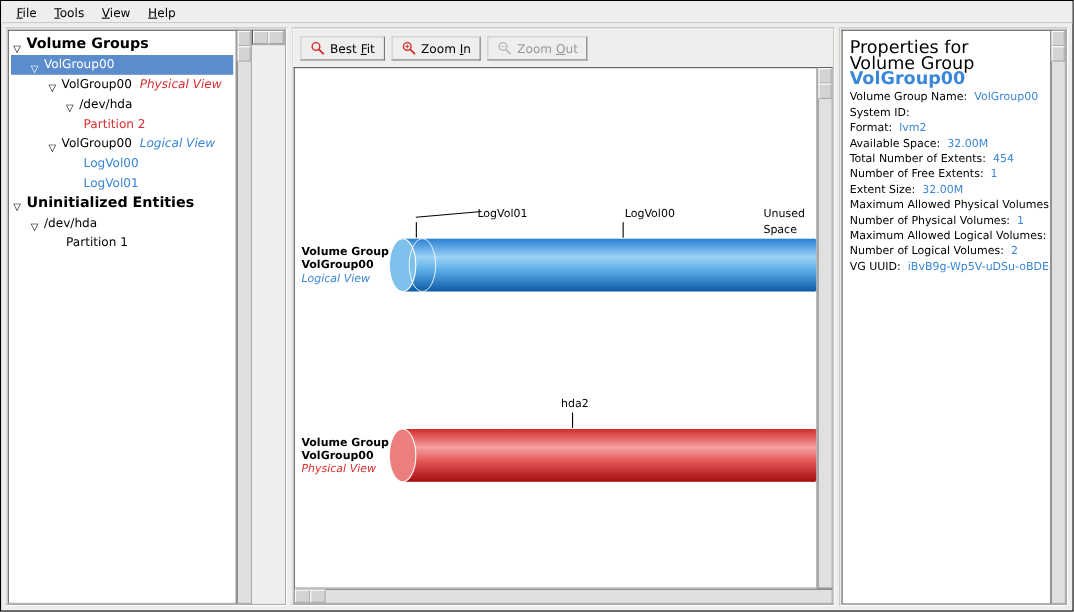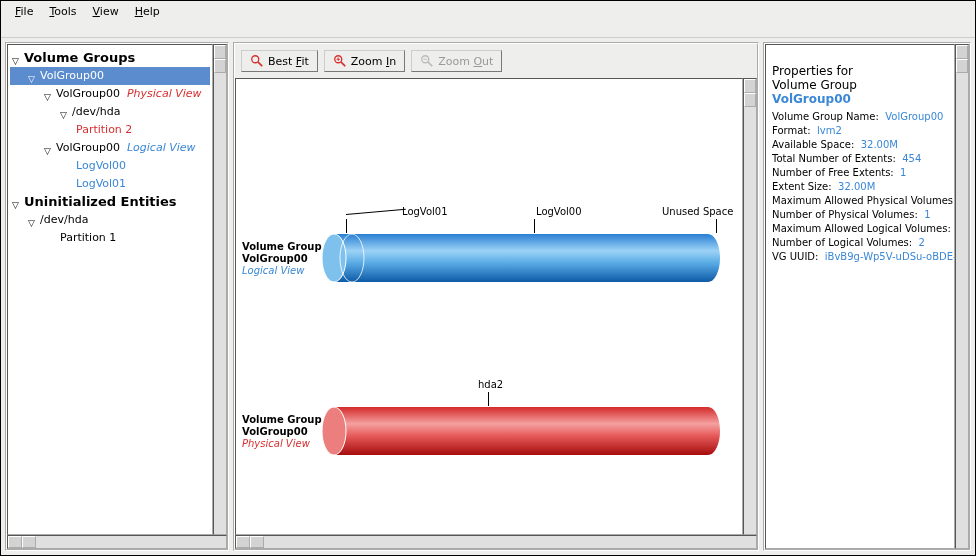--- a/index.html
+++ b/index.html
@@ -1,34 +1,34 @@
 <!DOCTYPE html>
 <html><head>
 <meta charset="utf-8">
 <style>
 * { box-sizing: border-box; }
 html, body { margin: 0; padding: 0; font-family: "DejaVu Sans", Arial, sans-serif; font-size: 11px; }
 body { width: 976px; height: 556px; background: #eeeeec; display: flex; flex-direction: column; border: 1px solid #000; }
 
 
-.menubar { display: flex; padding: 2px 6px; background: #eeeeec; border-bottom: 1px solid #ccc; height: 37px; }
+.menubar { display: flex; padding: 2px 6px; background: #eeeeec; border-bottom: 1px solid #ccc; height: 20px; }
 .menubar-item { padding: 2px 8px; cursor: default; }
 .menubar-item .ul { text-decoration: underline; }
 
 
 .main { flex: 1; display: flex; min-height: 0; padding: 4px; gap: 4px; }
 .panel { background: #eeeeec; border: 2px groove #fff; display: flex; flex-direction: column; position: relative; }
 .panel-inner { background: #fff; flex: 1; overflow: auto; border: 1px inset #aaa; }
 .scroll-v { width: 14px; background: #e0e0e0; border: 1px inset #aaa; display:flex; flex-direction:column; }
 .scroll-v::before, .scroll-v::after { content:''; height:12px; background:#d3d3d3; border:1px outset #fff; }
 .scroll-h { height: 14px; background: #e0e0e0; border: 1px inset #aaa; display:flex; }
 .scroll-h::before, .scroll-h::after { content:''; width:12px; background:#d3d3d3; border:1px outset #fff; }
 
 
-.sidebar { width: 224px; display:flex; flex-direction:column; }
+.sidebar { width: 256px; display:flex; flex-direction:row; }
 .tree { padding: 4px 2px; font-size: 11px; }
 .tree-row { display: flex; align-items: center; white-space: nowrap; padding: 1px 2px; line-height: 16px; }
 .tree-row.selected { background: #5b8dce; color: #fff; }
 .tri { display:inline-block; width:9px; height:9px; margin-right:3px; }
 .tri::before { content:'▽'; font-size:9px; display:inline-block; transform:translateY(-1px); }
 .bold { font-weight: bold; font-size: 13px; }
 .blue { color: #3a87d6; }
 .red { color: #d62f2f; }
 .ind1 { padding-left: 18px; }
 .ind2 { padding-left: 34px; }
@@ -47,21 +47,21 @@
 
 
 .vg-label { position:absolute; font-size:10px; font-weight:bold; line-height:12px; }
 .vg-label .sub { font-style:italic; font-weight:normal; }
 .seg-label { position:absolute; font-size:10px; line-height:15px; }
 .pointer { position:absolute; border-left:1px solid #000; }
 
 
 .props { width: 208px; display:flex; flex-direction:column; }
 .props-body { flex:1; background:#fff; border:1px inset #aaa; padding:8px 6px; font-size:10px; line-height:14px; overflow:auto; }
-.props-title { font-size:12px;margin-top:11px; }
+.props-title { font-size:16px; }
 .props-title .vgname { color:#3a87d6; font-weight:bold; }
 .prop-row { white-space:nowrap; }
 .prop-label { font-weight:normal; }
 .prop-val { color:#3a87d6; }
 </style>
 </head>
 <body>
 
 <div class="menubar">
   <div class="menubar-item"><span class="ul">F</span><span>ile</span></div>
@@ -201,20 +201,21 @@
   <div class="panel props">
     <div style="display:flex; flex:1; min-height:0;">
       <div class="props-body">
         <div class="props-title">
           <span>Properties for</span><br>
           <span>Volume Group</span><br>
           <span class="vgname">VolGroup00</span>
         </div>
         <div style="height:4px;"></div>
         <div class="prop-row"><span class="prop-label">Volume Group Name:</span>&nbsp;&nbsp;<span class="prop-val">VolGroup00</span></div>
+        <div class="prop-row"><span class="prop-label">System ID:</span></div>
         <div class="prop-row"><span class="prop-label">Format:</span>&nbsp;&nbsp;<span class="prop-val">lvm2</span></div>
         <div class="prop-row"><span class="prop-label">Available Space:</span>&nbsp;&nbsp;<span class="prop-val">32.00M</span></div>
         <div class="prop-row"><span class="prop-label">Total Number of Extents:</span>&nbsp;&nbsp;<span class="prop-val">454</span></div>
         <div class="prop-row"><span class="prop-label">Number of Free Extents:</span>&nbsp;&nbsp;<span class="prop-val">1</span></div>
         <div class="prop-row"><span class="prop-label">Extent Size:</span>&nbsp;&nbsp;<span class="prop-val">32.00M</span></div>
         <div class="prop-row"><span class="prop-label">Maximum Allowed Physical Volumes:</span></div>
         <div class="prop-row"><span class="prop-label">Number of Physical Volumes:</span>&nbsp;&nbsp;<span class="prop-val">1</span></div>
         <div class="prop-row"><span class="prop-label">Maximum Allowed Logical Volumes:</span></div>
         <div class="prop-row"><span class="prop-label">Number of Logical Volumes:</span>&nbsp;&nbsp;<span class="prop-val">2</span></div>
         <div class="prop-row"><span class="prop-label">VG UUID:</span>&nbsp;&nbsp;<span class="prop-val">iBvB9g-Wp5V-uDSu-oBDE-</span></div>

